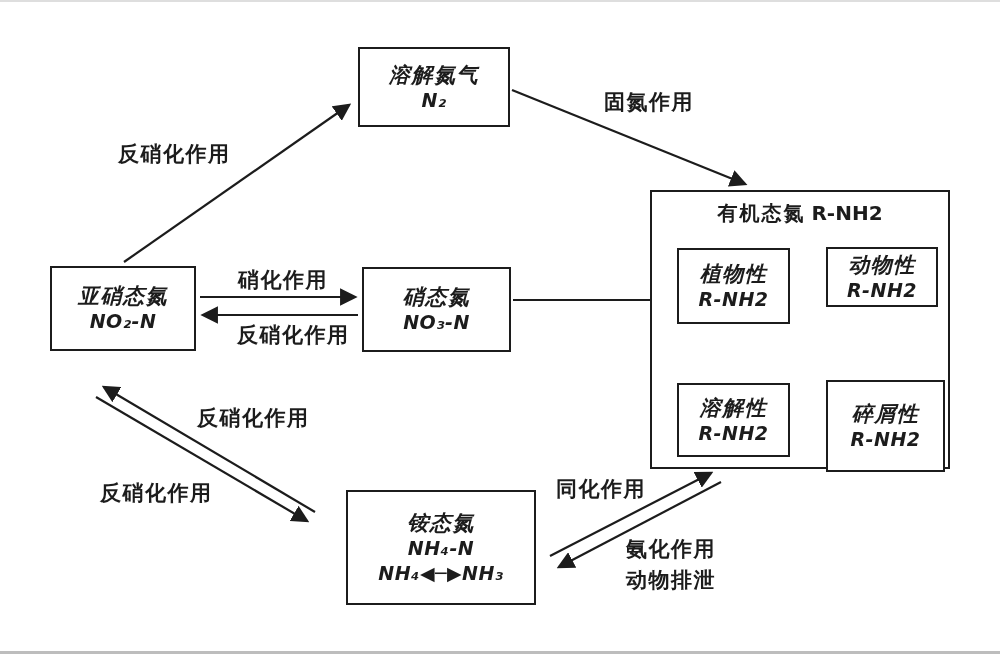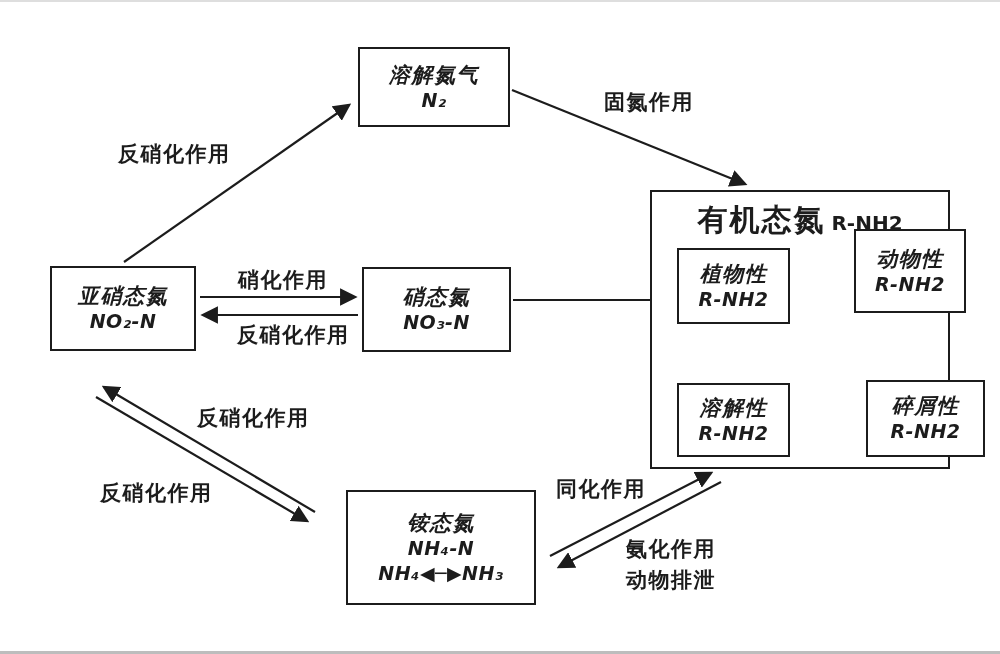--- a/index.html
+++ b/index.html
@@ -18,21 +18,21 @@
     text-align:center; gap:3px; line-height:1.15;font-style:italic;
   }
   .box .t { font-size:21px; font-weight:bold; letter-spacing:1.5px; }
   .box .f { font-size:19px; font-weight:bold; letter-spacing:0.5px; }
 
   .org-box { position:absolute; border:2px solid #1c1c1c; background:#ffffff; }
   .org-title {
     position:absolute; left:650px; top:200px; width:300px; text-align:center;
     font-weight:bold; white-space:nowrap;
   }
-  .org-title .big { font-size:30px; letter-spacing:2px; }
+  .org-title .big { font-size:20px; letter-spacing:2px; }
   .org-title .small { font-size:20px; margin-left:6px; }
 
   .lbl {
     position:absolute; font-size:21px; font-weight:bold; letter-spacing:1.5px;
     white-space:nowrap;
   }
 
   svg.arrows { position:absolute; left:0; top:0; width:1000px; height:654px; pointer-events:none; }
   svg.arrows line { stroke:#1c1c1c; stroke-width:2.2; }
 </style>
@@ -98,31 +98,31 @@
   <div class="org-box" style="left:650px; top:190px; width:300px; height:279px;"></div>
   <div class="org-title">
     <span class="big">有机态氮</span><span class="small">R-NH2</span>
   </div>
 
   <div class="box" style="left:677px; top:248px; width:113px; height:76px;">
     <div class="t">植物性</div>
     <div class="f">R-NH2</div>
   </div>
 
-  <div class="box" style="left:826px; top:229px; width:112px; height:84px;margin-left:28px;">
+  <div class="box" style="left:826px; top:247px; width:112px; height:60px;">
     <div class="t">动物性</div>
     <div class="f">R-NH2</div>
   </div>
 
   <div class="box" style="left:677px; top:383px; width:113px; height:74px;">
     <div class="t">溶解性</div>
     <div class="f">R-NH2</div>
   </div>
 
-  <div class="box" style="left:866px; top:380px; width:119px; height:77px;">
+  <div class="box" style="left:826px; top:380px; width:119px; height:92px;">
     <div class="t">碎屑性</div>
     <div class="f">R-NH2</div>
   </div>
 
   <div class="lbl" style="left:118px; top:140px;">反硝化作用</div>
   <div class="lbl" style="left:604px; top:88px;">固氮作用</div>
   <div class="lbl" style="left:238px; top:266px;">硝化作用</div>
   <div class="lbl" style="left:237px; top:321px;">反硝化作用</div>
   <div class="lbl" style="left:197px; top:404px;">反硝化作用</div>
   <div class="lbl" style="left:100px; top:479px;">反硝化作用</div>

